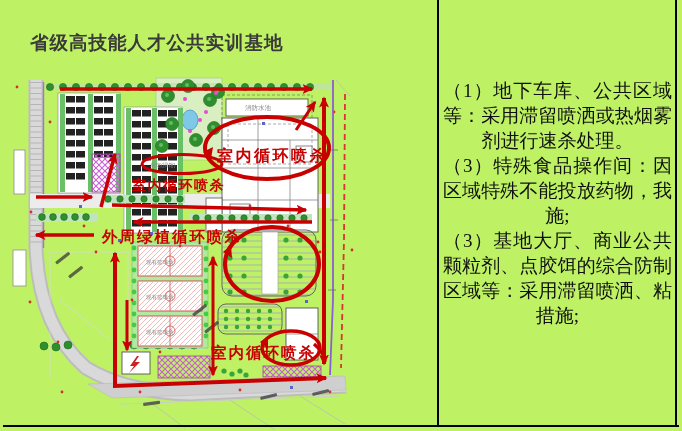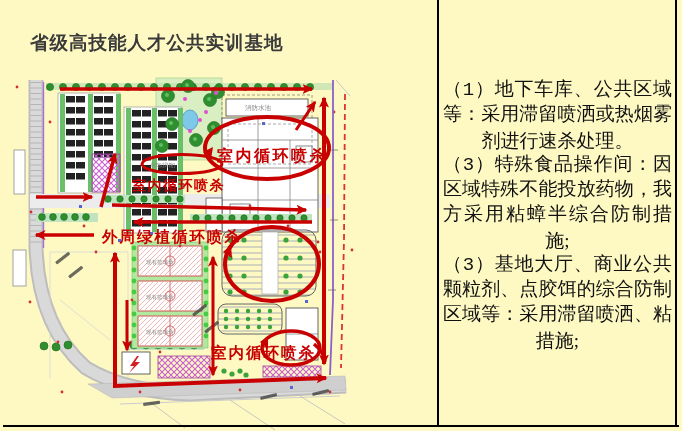--- a/index.html
+++ b/index.html
@@ -1,32 +1,32 @@
 <!DOCTYPE html>
 <html><head>
 <meta charset="utf-8">
 <style>
   html,body{margin:0;padding:0;background:#fff;}
-  .page{position:relative;width:682px;height:431px;background:#fef9c3;overflow:hidden;
+  .page{position:relative;width:682px;height:431px;background:#bef264;overflow:hidden;
         font-family:"Liberation Sans",sans-serif;}
   .title{position:absolute;left:30px;top:30px;font-size:18.5px;font-weight:600;
          letter-spacing:1px;color:#3a3a3a;white-space:nowrap;}
   .caption{position:absolute;left:296px;top:51px;font-size:17.5px;font-weight:700;
            letter-spacing:1px;color:#e62222;white-space:nowrap;}
   .map-svg{position:absolute;left:0;top:0;}
   .v-rule{position:absolute;top:0;width:2px;height:427px;background:#000;}
   .v-rule.left{left:437px;}
   .v-rule.right{left:675px;}
   .bottom-rule{position:absolute;left:3px;top:425px;width:676px;height:2px;background:#000;}
   .right-cell{position:absolute;left:439px;top:0;width:236px;height:425px;
               box-sizing:border-box;padding:78px 3px 0 4px;
               font-family:"Liberation Serif",serif;font-size:19px;line-height:25px;
               color:#101010;}
   .note-line{width:100%;}
-  .jline{text-align:justify;text-align-last:justify;font-family:Liberation Mono, monospace;}
+  .jline{text-align:justify;text-align-last:justify;}
   .cline{text-align:center;text-align-last:center;}
   .red-anno{font-family:"Liberation Sans",sans-serif;font-weight:700;fill:#c80000;}
   .tiny-label{font-family:"Liberation Sans",sans-serif;fill:#8a8a8a;}
 </style>
 </head>
 <body>
 
 <div class="page">
 
   <div class="title">省级高技能人才公共实训基地</div>
@@ -416,20 +416,19 @@
   <div class="v-rule left"></div>
   <div class="v-rule right"></div>
   <div class="bottom-rule"></div>
 
   <div class="right-cell">
     <div class="note-line jline">（1）地下车库、公共区域</div>
     <div class="note-line jline">等：采用滞留喷洒或热烟雾</div>
     <div class="note-line cline">剂进行速杀处理。</div>
     <div class="note-line jline">（3）特殊食品操作间：因</div>
     <div class="note-line jline">区域特殊不能投放药物，我</div>
-    <div class="note-line jline">方采用粘蟑半综合防制措</div>
     <div class="note-line cline">施;</div>
     <div class="note-line jline">（3）基地大厅、商业公共</div>
     <div class="note-line jline">颗粒剂、点胶饵的综合防制</div>
     <div class="note-line jline">区域等：采用滞留喷洒、粘</div>
     <div class="note-line cline">措施;</div>
   </div>
 </div>
 
 </body></html>

